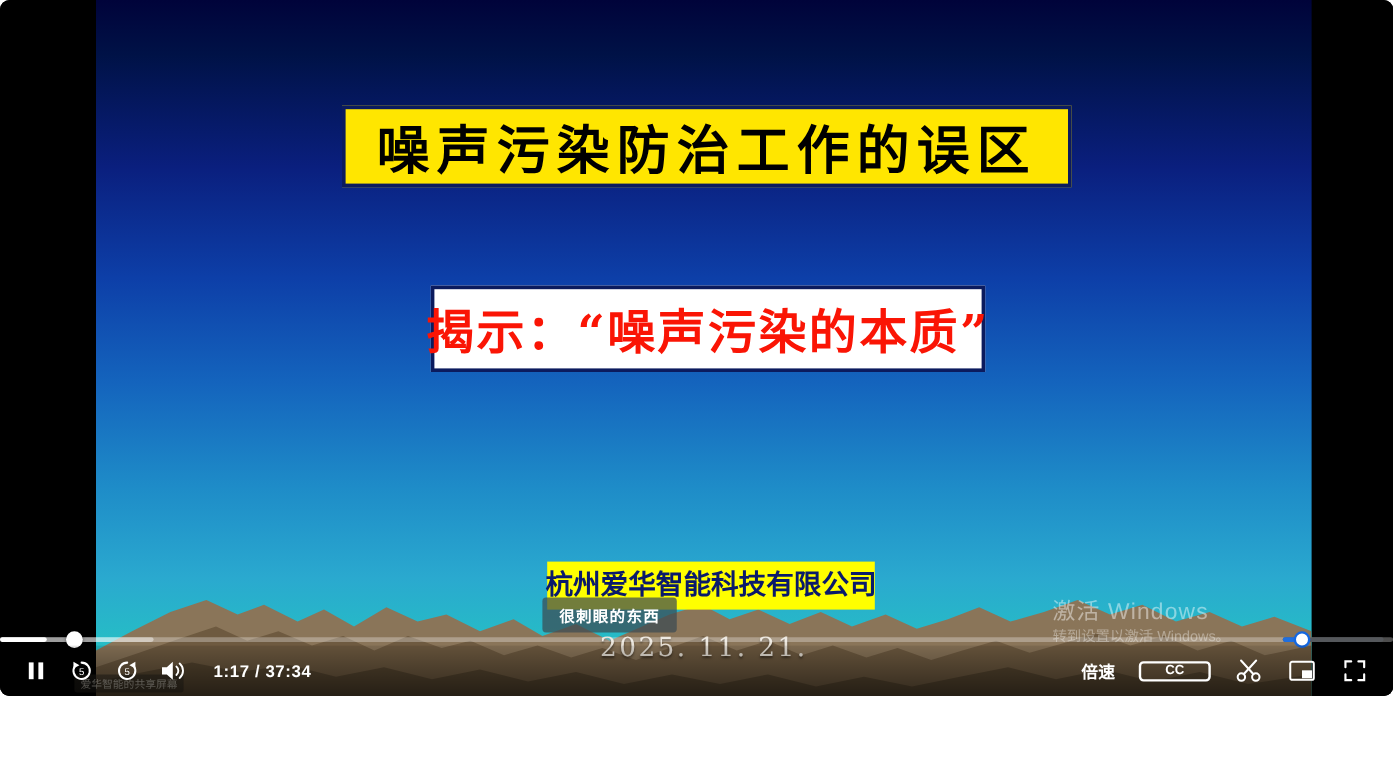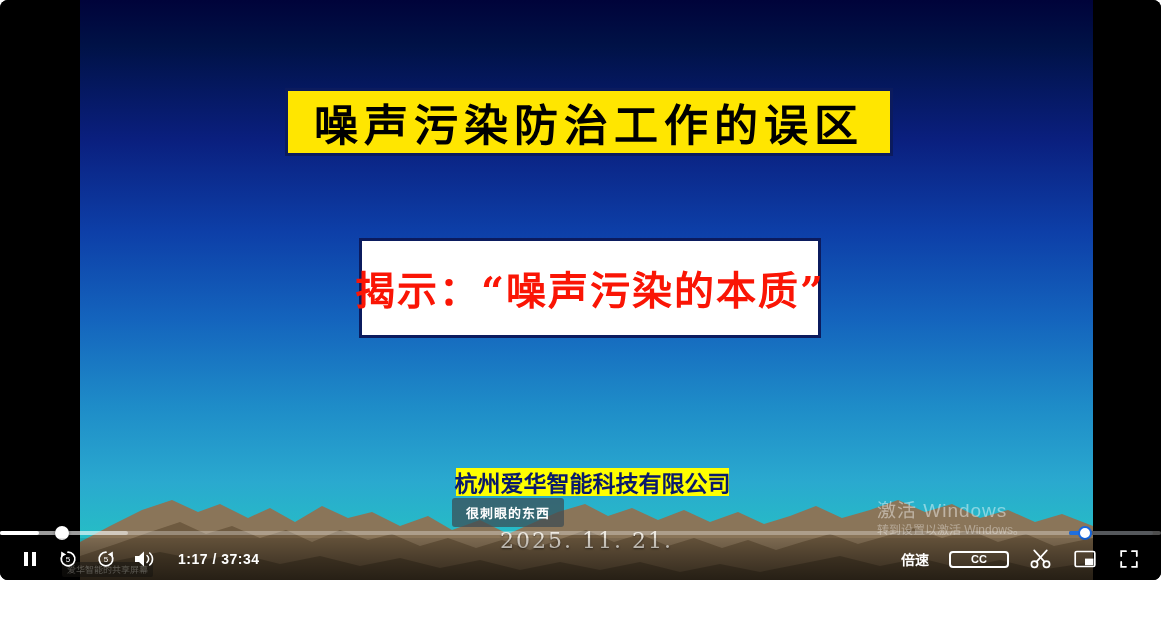--- a/index.html
+++ b/index.html
@@ -43,35 +43,35 @@
     box-sizing:border-box;
   }
   .title-box span{
     font-family:Liberation Sans, sans-serif;
     font-size:44px;font-weight:700;color:#000;letter-spacing:6px;
     white-space:nowrap;
   }
 
   
   .sub-box{
-    position:absolute;left:279px;top:238px;width:462px;height:100px;
+    position:absolute;left:279px;top:238px;width:462px;height:72px;
     background:#ffffff;border:3px solid #0b1b5e;
     display:flex;align-items:center;justify-content:center;
     box-sizing:border-box;
   }
   .sub-box span{
     font-family:"DejaVu Serif","Liberation Serif",serif;
     font-size:40px;font-weight:700;color:#fa1505;letter-spacing:2px;
     white-space:nowrap;
   }
 
   
   .company{
-    position:absolute;left:376px;top:468px;width:273px;height:28px;
-    background:#ffff00;display:flex;align-items:center;justify-content:center;
+    position:absolute;left:376px;top:468px;width:273px;height:40px;
+    background:#ffff00;display:flex;align-items:flex-start;justify-content:center;
   }
   .company span{
     font-family:"DejaVu Serif","Liberation Serif",serif;
     font-size:23px;font-weight:700;color:#0a1a6b;white-space:nowrap;
   }
 
   
   .slide-date{
     position:absolute;left:0;top:528px;width:100%;text-align:center;
     font-family:"DejaVu Serif","Liberation Serif",serif;

